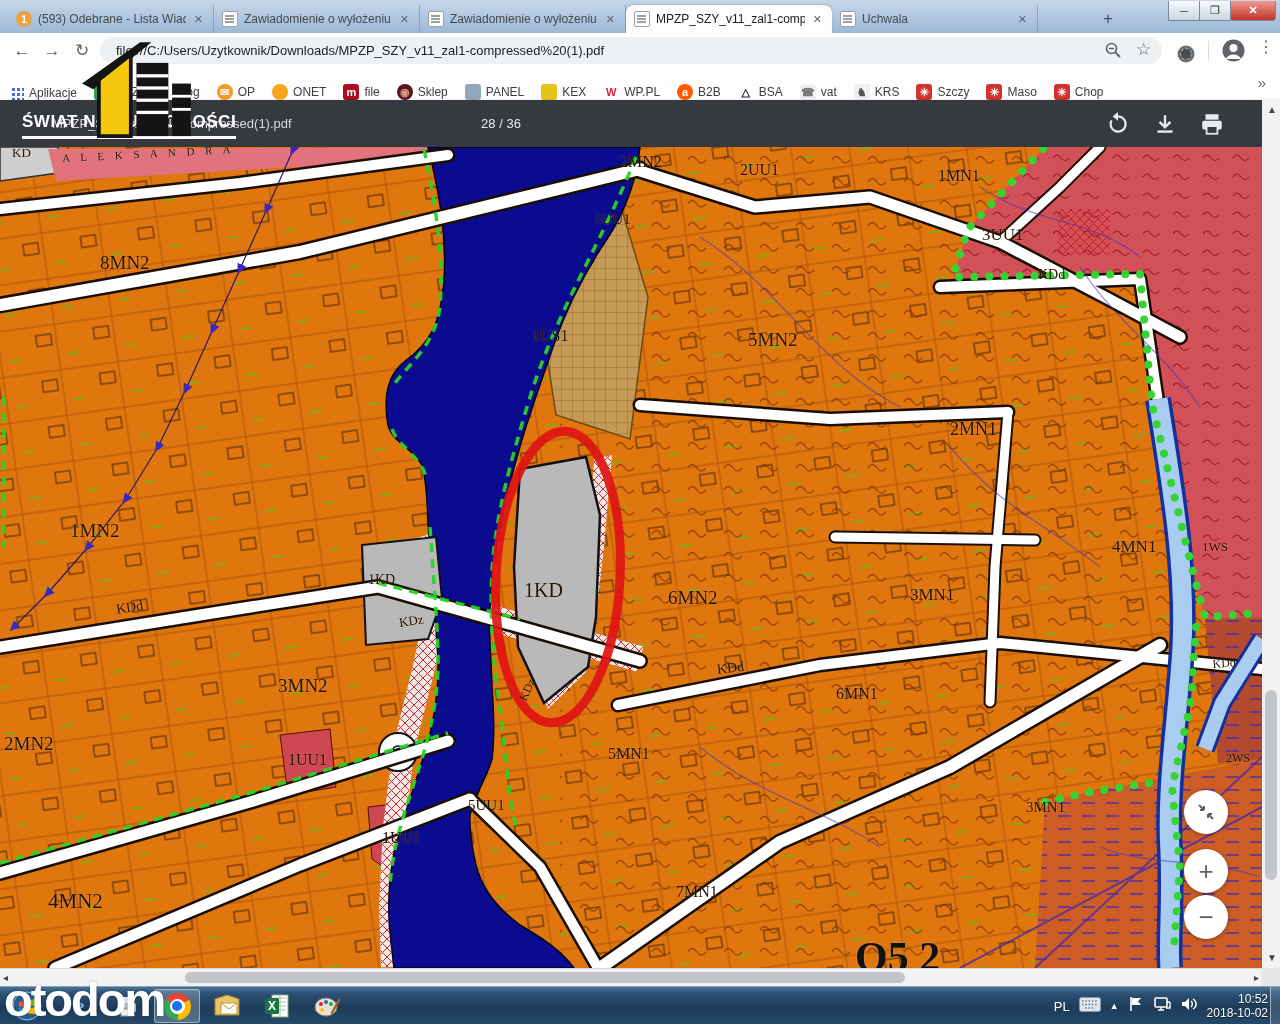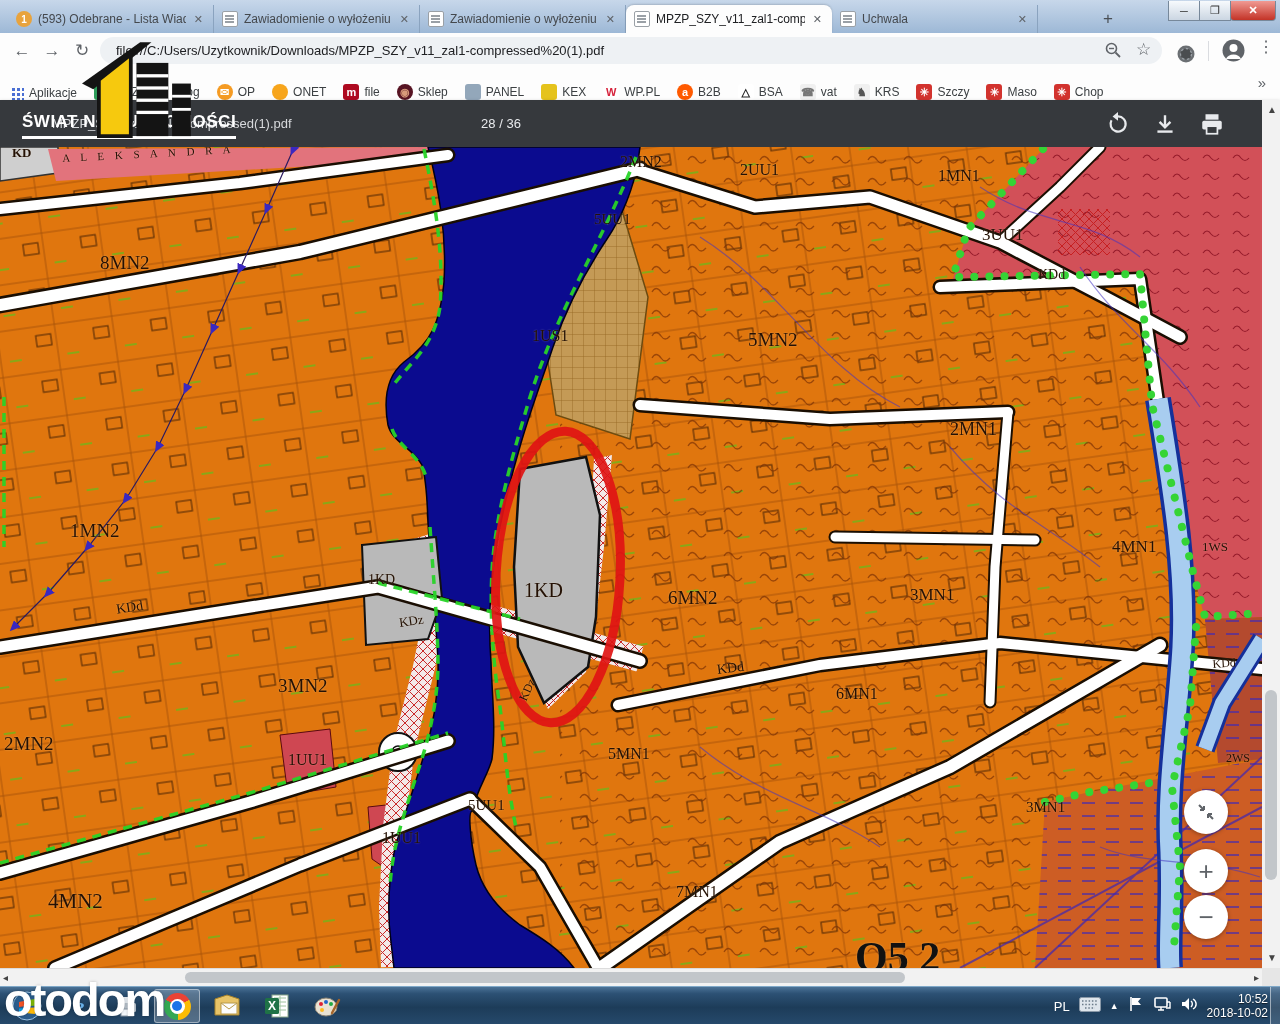--- a/index.html
+++ b/index.html
@@ -371,21 +371,21 @@
         <path d="M1080,120 C1120,180 1160,200 1200,260"></path>
         <path d="M980,40 C1040,80 1090,70 1140,110"></path>
         <path d="M1100,700 C1150,720 1200,710 1260,730"></path>
         <path d="M700,600 C760,650 820,660 880,700"></path>
       </g>
 
       <ellipse cx="558" cy="430" rx="62" ry="146" fill="none" stroke="#e01414" stroke-width="9" opacity="0.92" transform="rotate(3 558 430)"></ellipse>
     </svg>
 
     <div id="map-labels" style="position:absolute;left:0;top:0;width:1262px;height:821px;">
-        <span class="maplabel" style="left: 12px; top: -2px; font-size: 13px; font-weight: bold;">KD</span>
+        <span class="maplabel" style="left: 12px; top: -2px; font-size: 13px;">KD</span>
         <span class="maplabel" style="left: 62px; top: 5px; font-size: 11px; letter-spacing: 4px; transform: rotate(-3deg);">A L E K S A N D R A</span>
         <span class="maplabel" style="left: 100px; top: 105px; font-size: 19px;">8MN2</span>
         <span class="maplabel" style="left: 70px; top: 373px; font-size: 19px;">1MN2</span>
         <span class="maplabel" style="left: 278px; top: 528px; font-size: 19px;">3MN2</span>
         <span class="maplabel" style="left: 4px; top: 586px; font-size: 19px;">2MN2</span>
         <span class="maplabel" style="left: 48px; top: 742px; font-size: 21px;">4MN2</span>
         <span class="maplabel" style="left: 288px; top: 604px; font-size: 16px;">1UU1</span>
         <span class="maplabel" style="left: 382px; top: 682px; font-size: 16px;">1UU1</span>
         <span class="maplabel" style="left: 468px; top: 650px; font-size: 15px;">5UU1</span>
         <span class="maplabel" style="left: 368px; top: 425px; font-size: 14px;">1KD</span>

